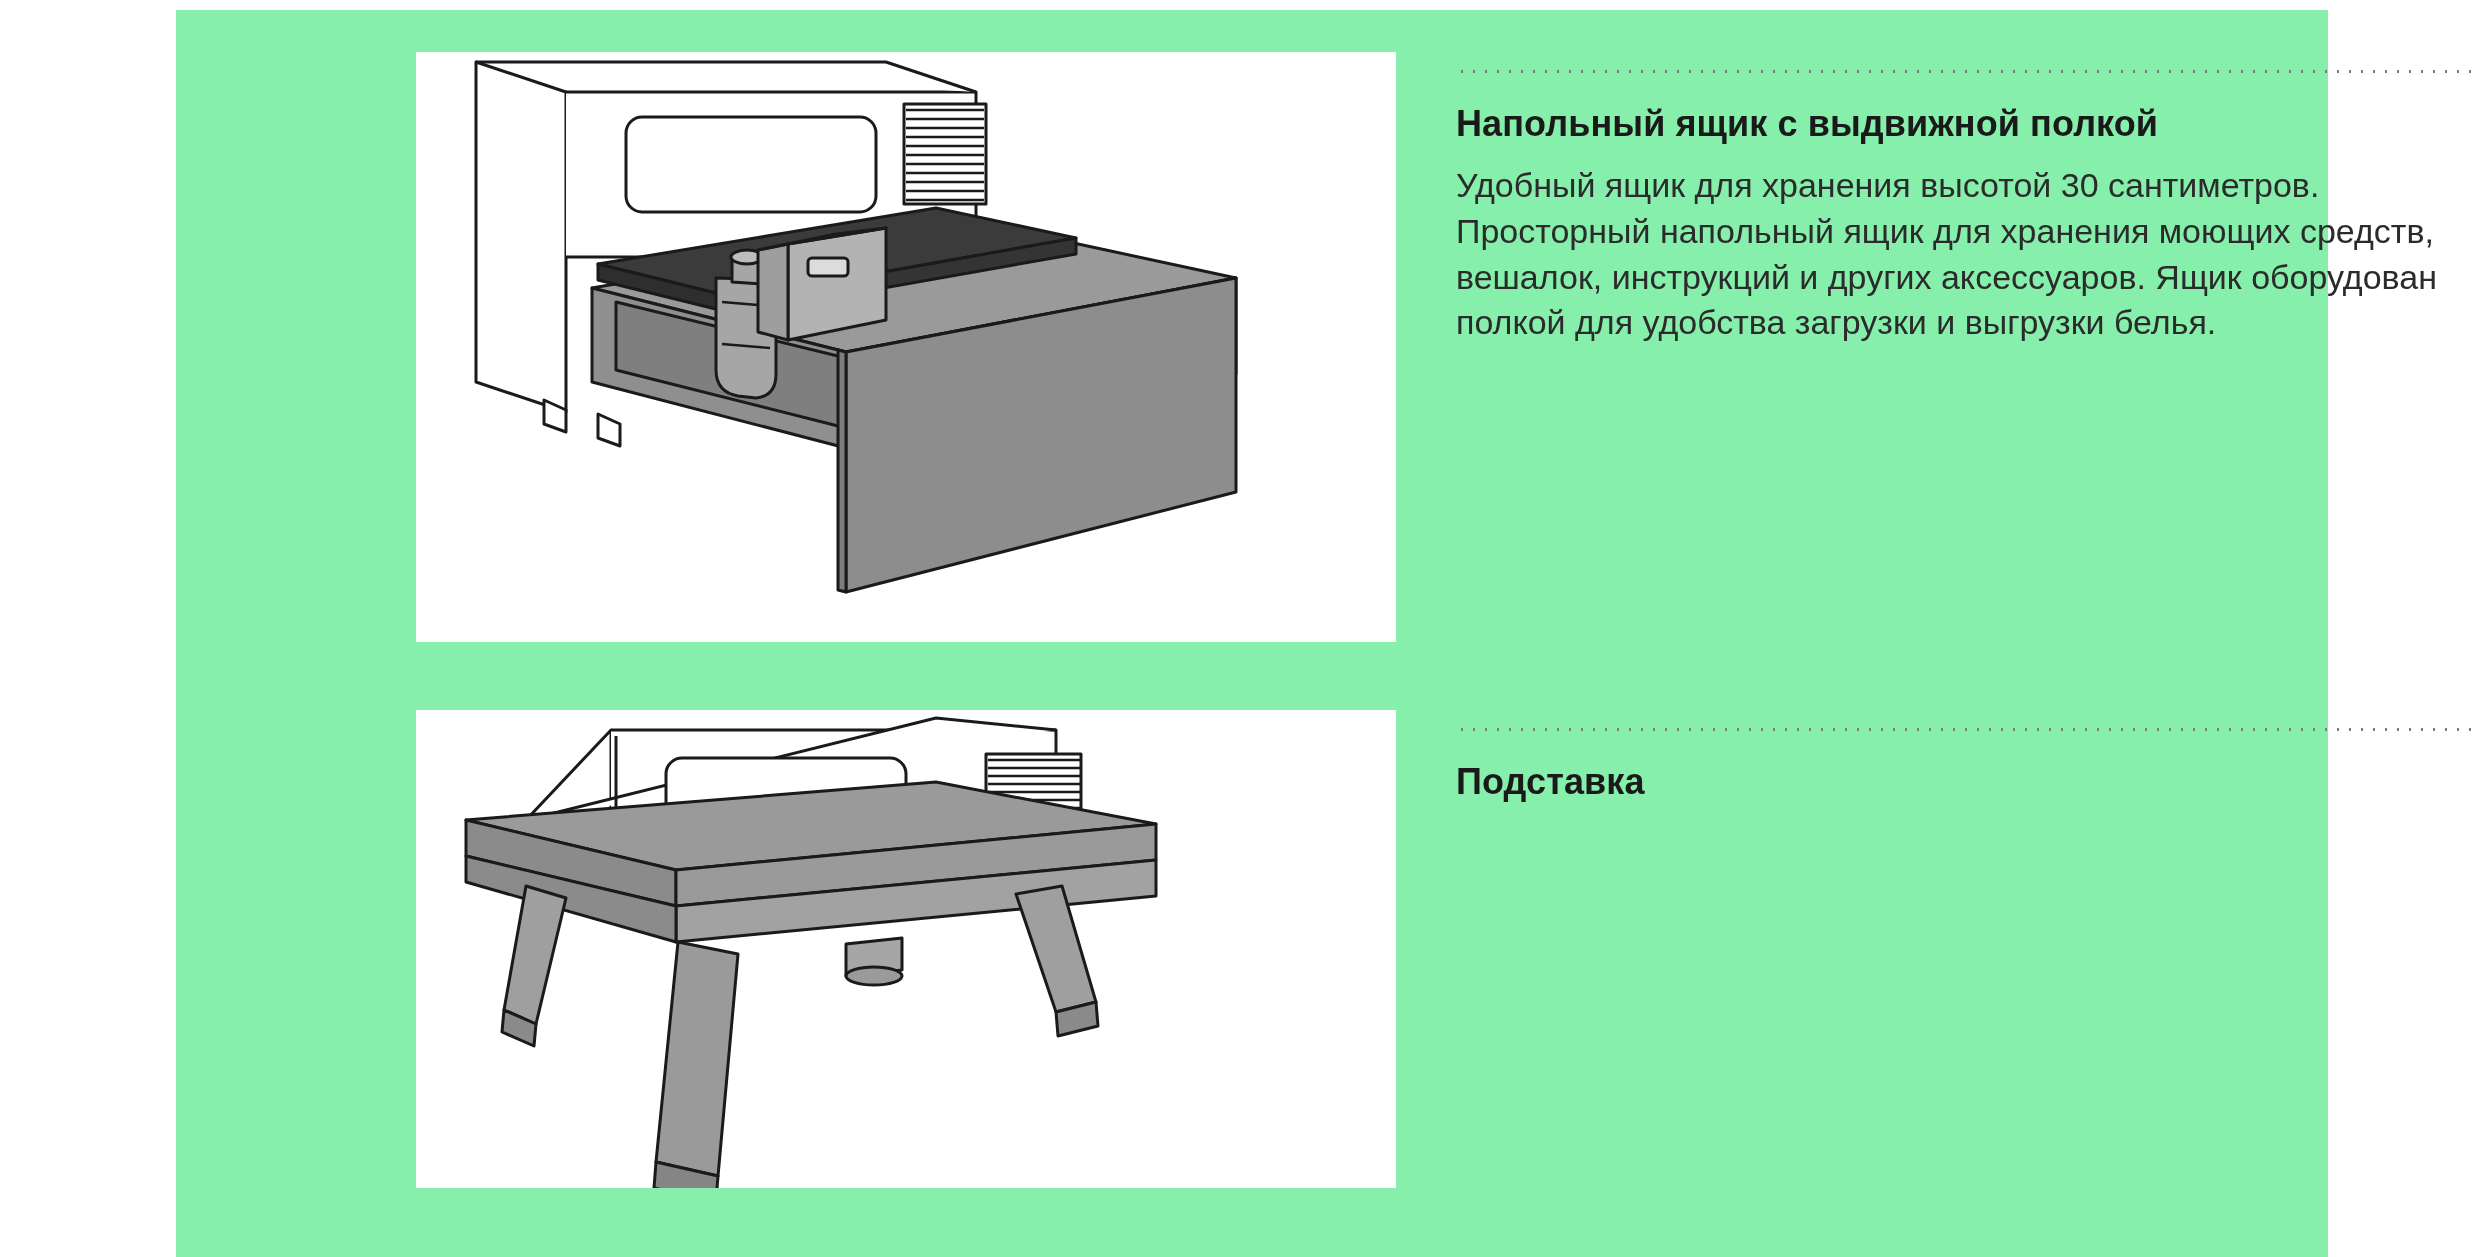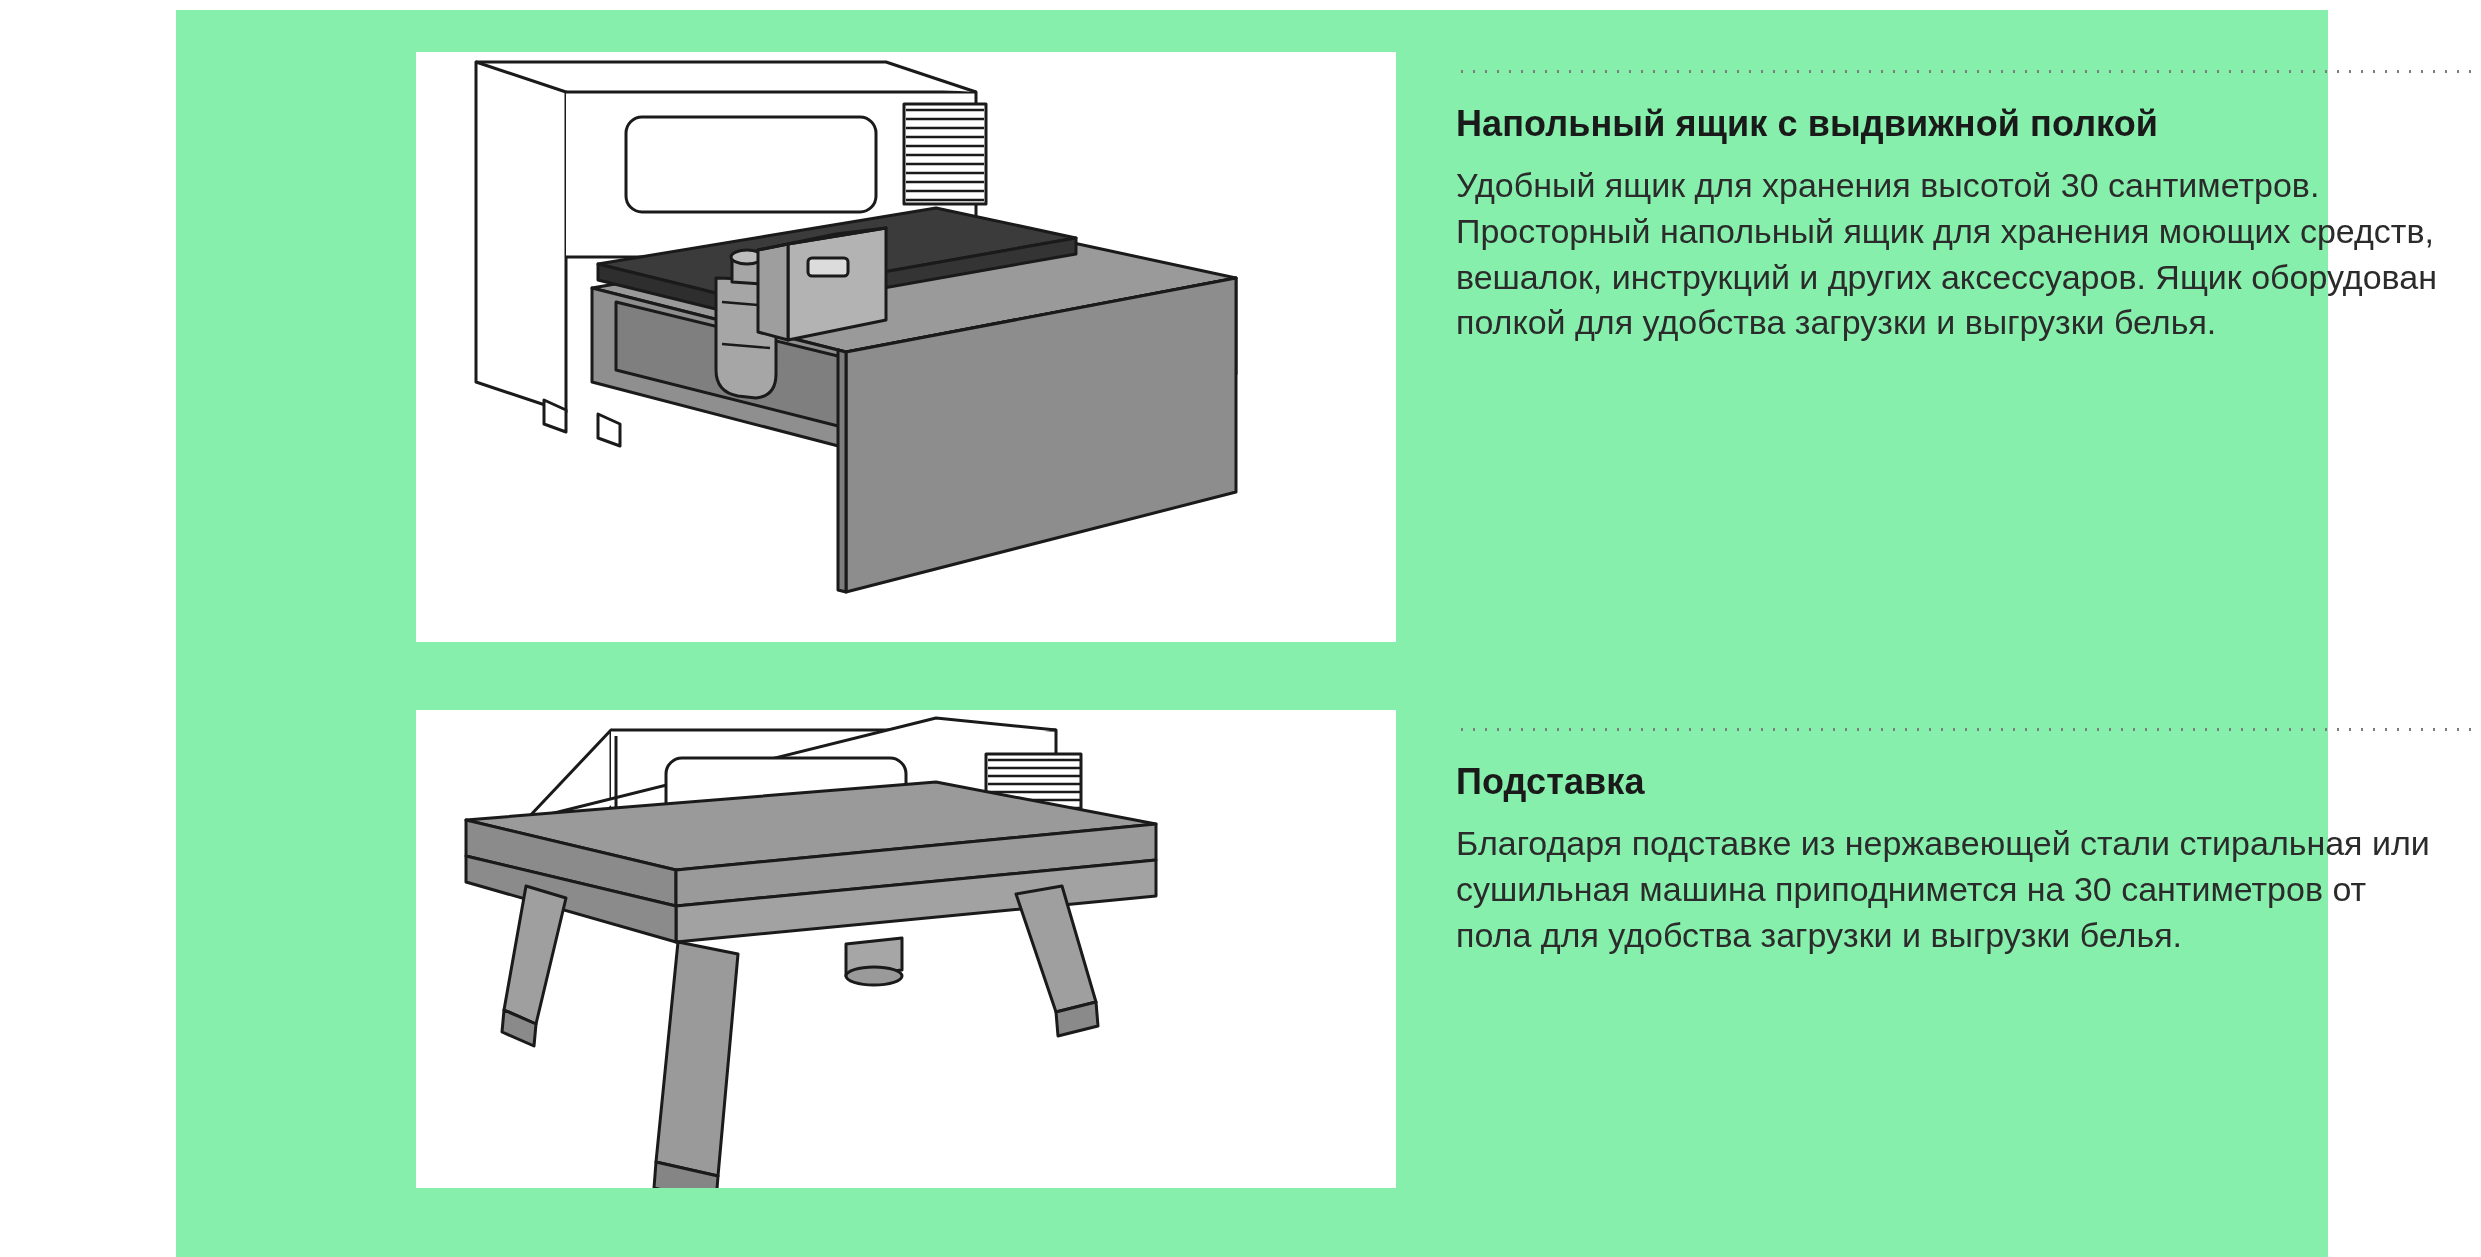--- a/index.html
+++ b/index.html
@@ -210,18 +210,17 @@
 
             <path d="M430 234 L486 228 L486 260 L430 266 Z" fill="#a6a6a6"></path>
             <ellipse cx="458" cy="266" rx="28" ry="9" fill="#9a9a9a"></ellipse>
           </g>
         </svg>
       </div>
 
       <div class="text-col">
         <div class="dotted-rule"></div>
         <div class="feature-title">Подставка</div>
-        <div class="feature-desc">Благодаря подставке из нержавеющей стали стиральная или сушильная машина приподнимется на 30 сантиметров от пола для удобства загрузки и выгрузки белья.</div>
       </div>
     </div>
 
   </div>
 </div>
 
 </body></html>

